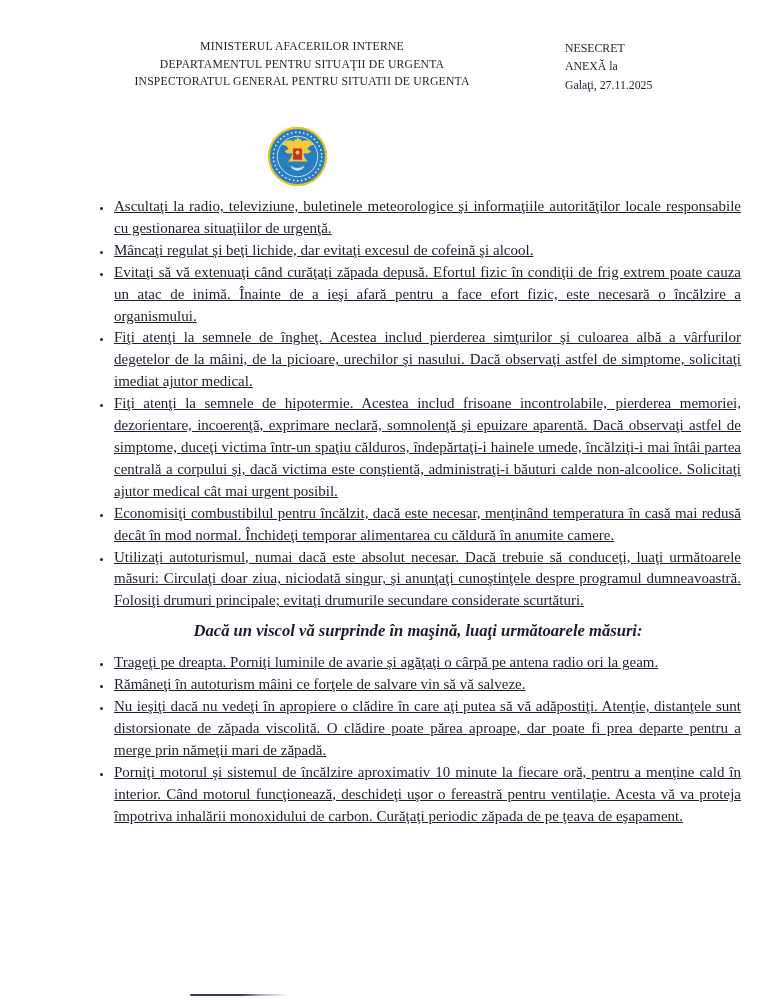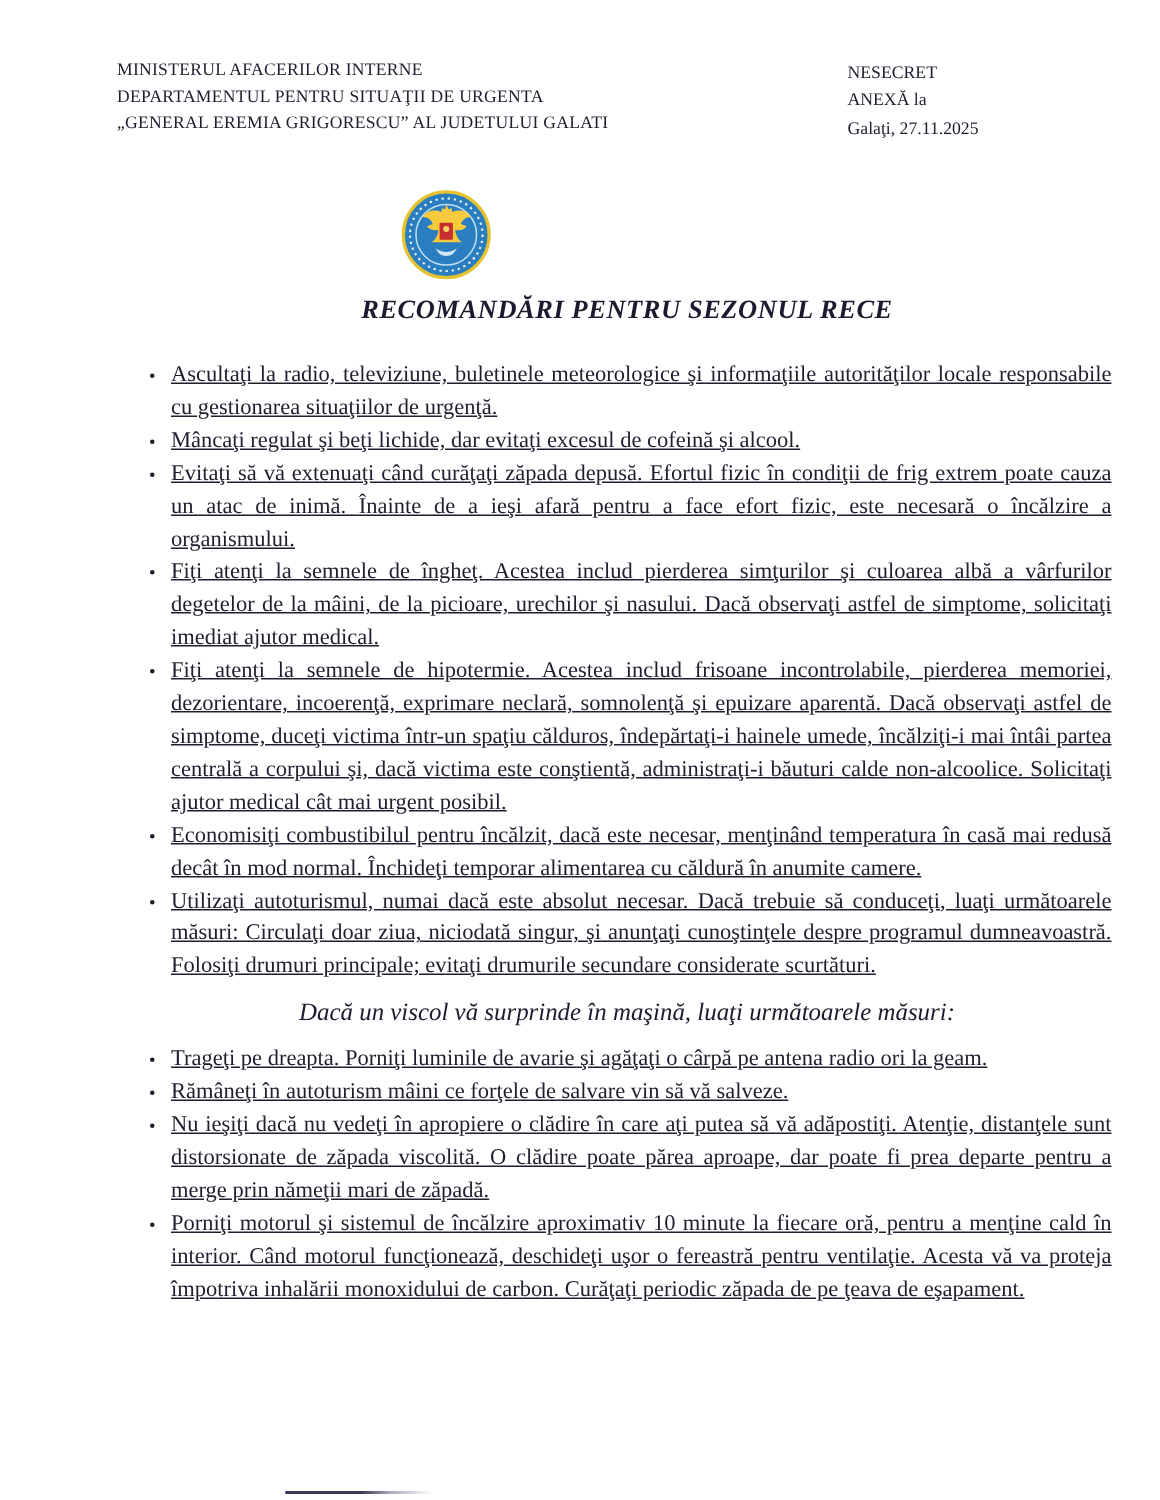--- a/index.html
+++ b/index.html
@@ -3,61 +3,61 @@
 <meta charset="utf-8">
 <style>
   html,body{margin:0;padding:0;}
   body{
     width:773px;height:1000px;background:#ffffff;overflow:hidden;
     font-family:"Liberation Serif","DejaVu Serif",serif;color:#1e1e2e;
   }
   .page{position:relative;width:773px;height:1000px;background:#ffffff;}
 
   .header-left{
-    position:absolute;left:78px;top:38px;width:412px;
-    font-size:11.7px;line-height:17.6px;letter-spacing:0.2px;
+    position:absolute;left:96px;top:38px;width:412px;
+    text-align:center;font-size:11.7px;line-height:17.6px;letter-spacing:0.2px;
   }
   .header-right{
     position:absolute;left:565px;top:39px;width:170px;
     font-size:11.8px;line-height:18.4px;text-align:left;
   }
   .logo{position:absolute;left:266px;top:125px;width:63px;height:63px;}
   .logo svg{display:block;}
 
   .content{position:absolute;left:95px;top:196px;width:646px;}
   h1.doc-title{
     font-size:17.6px;font-weight:bold;font-style:italic;text-align:center;
     margin:0 0 23px 0;letter-spacing:0.4px;color:#1b1b2f;white-space:nowrap;
   }
   ul.blist{margin:0;padding:0 0 0 18px;list-style:disc outside;text-decoration:underline;}
   ul.blist li{
     font-size:15px;line-height:21.9px;text-align:justify;
     margin:0;padding-left:1px;
   }
   ul.blist li::marker{font-size:11px;color:#1e1e2e;}
   h2.storm-heading{
-    font-size:16.6px;font-weight:normal;font-style:italic;text-align:center;
+    font-size:16.6px;font-weight:bold;font-style:italic;text-align:center;
     margin:9px 0 11px 0;color:#1b1b2f;white-space:nowrap;
   }
   .page-bottom-artifact{
     position:absolute;left:190px;top:994px;width:98px;height:2.4px;
     background:linear-gradient(90deg,#3c3c58 0%,#3c3c58 52%,#a9a9c0 72%,rgba(255,255,255,0) 100%);
     border-radius:1px;
   }
 </style>
 </head>
 <body>
 
 <div class="page">
 
   <div class="header-left">
 
   <div class="hline">MINISTERUL AFACERILOR INTERNE</div>
       <div class="hline">DEPARTAMENTUL PENTRU SITUAŢII DE URGENTA</div>
-      <div class="hline">„GENERAL EREMIA GRIGORESCU” AL  JUDETULUI GALATI</div>
+      <div class="hline">INSPECTORATUL GENERAL PENTRU SITUATII DE URGENTA</div>
     </div>
 
   <div class="header-right">
 
   <div class="hrline">NESECRET</div>
       <div class="hrline">ANEXĂ la</div>
       <div class="hrline">Galaţi, 27.11.2025</div>
     </div>
 
   <div class="logo">
@@ -66,21 +66,20 @@
       <circle cx="31.5" cy="31.5" r="24.2" fill="none" stroke="#ffffff" stroke-width="1.4" stroke-dasharray="1.5 2.6" opacity="0.9"></circle>
       <circle cx="31.5" cy="31.5" r="20.2" fill="none" stroke="#bfe0f2" stroke-width="1"></circle>
       <path d="M31.5 11.5 l1.8 3.2 1.8-1 0.4 2.6 c5.5-2.2 10.5-0.6 12.4 3.4 c-3.4 0.2-5.6 1.8-6.6 4.6 l3.8 1.6 c-1.8 2.6-5 3-7.6 2.2 c0.2 3.6 1.8 6.4 4.6 8.4 h-20.4 c2.8-2 4.4-4.8 4.6-8.4 c-2.6 0.8-5.8 0.4-7.6-2.2 l3.8-1.6 c-1-2.8-3.2-4.4-6.6-4.6 c1.9-4 6.9-5.6 12.4-3.4 l0.4-2.6 1.8 1 z" fill="#f5ca3c"></path>
       <rect x="26.6" y="23" width="9.8" height="12.2" rx="1" fill="#c72f2f" stroke="#f5ca3c" stroke-width="0.9"></rect>
       <circle cx="31.5" cy="27.6" r="2" fill="#f0d264"></circle>
       <path d="M24.5 40.5 q7 5 14 0 q-2 5.2 -7 5.2 q-5 0 -7 -5.2 z" fill="#cfe6f5"></path>
     </svg>
   </div>
 
   <div class="content">
-    <h1 class="doc-title">RECOMANDĂRI PENTRU SEZONUL RECE</h1>
 
     <ul class="blist">
 
     <li>Ascultaţi la radio, televiziune, buletinele meteorologice şi informaţiile autorităţilor locale responsabile cu gestionarea situaţiilor de urgenţă.</li>
         <li>Mâncaţi regulat şi beţi lichide, dar evitaţi excesul de cofeină şi alcool.</li>
         <li>Evitaţi să vă extenuaţi când curăţaţi zăpada depusă. Efortul fizic în condiţii de frig extrem poate cauza un atac de inimă. Înainte de a ieşi afară pentru a face efort fizic, este necesară o încălzire a organismului.</li>
         <li>Fiţi atenţi la semnele de îngheţ. Acestea includ pierderea simţurilor şi culoarea albă a vârfurilor degetelor de la mâini, de la picioare, urechilor şi nasului. Dacă observaţi astfel de simptome, solicitaţi imediat ajutor medical.</li>
         <li>Fiţi atenţi la semnele de hipotermie. Acestea includ frisoane incontrolabile, pierderea memoriei, dezorientare, incoerenţă, exprimare neclară, somnolenţă şi epuizare aparentă. Dacă observaţi astfel de simptome, duceţi victima într-un spaţiu călduros, îndepărtaţi-i hainele umede, încălziţi-i mai întâi partea centrală a corpului şi, dacă victima este conştientă, administraţi-i băuturi calde non-alcoolice. Solicitaţi ajutor medical cât mai urgent posibil.</li>
         <li>Economisiţi combustibilul pentru încălzit, dacă este necesar, menţinând temperatura în casă mai redusă decât în mod normal. Închideţi temporar alimentarea cu căldură în anumite camere.</li>
         <li>Utilizaţi autoturismul, numai dacă este absolut necesar. Dacă trebuie să conduceţi, luaţi următoarele măsuri: Circulaţi doar ziua, niciodată singur, şi anunţaţi cunoştinţele despre programul dumneavoastră. Folosiţi drumuri principale; evitaţi drumurile secundare considerate scurtături.</li>

